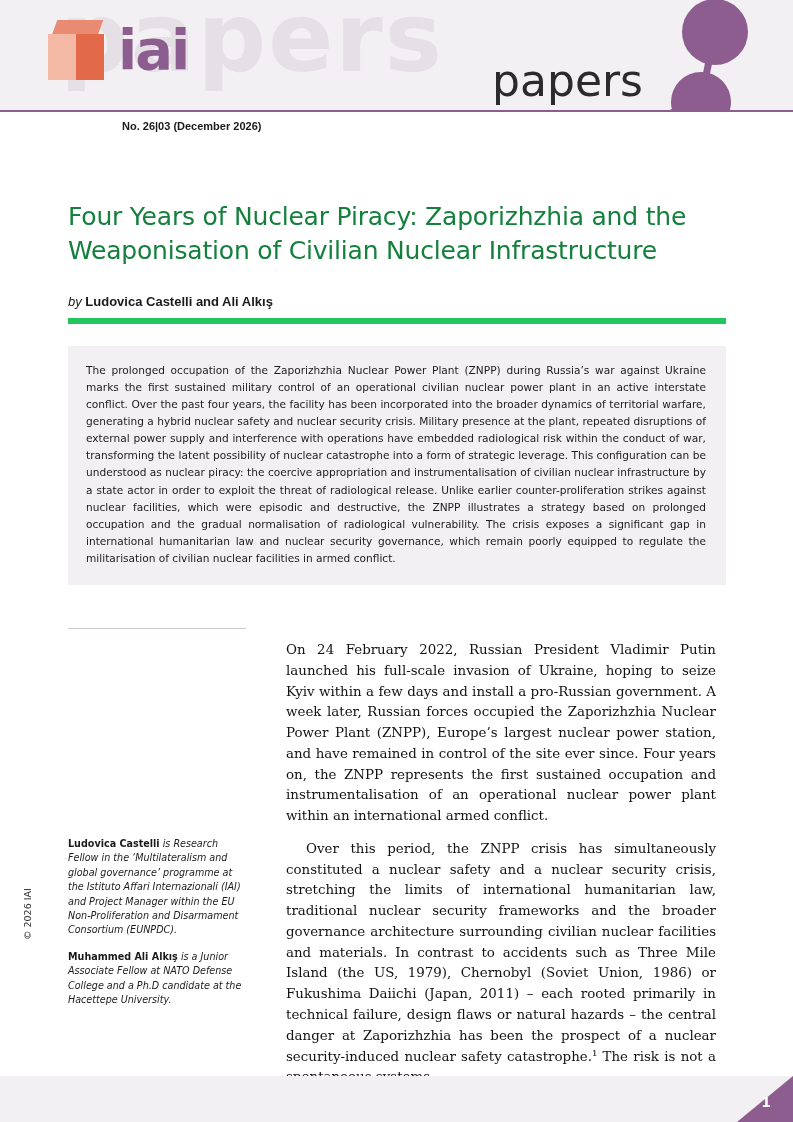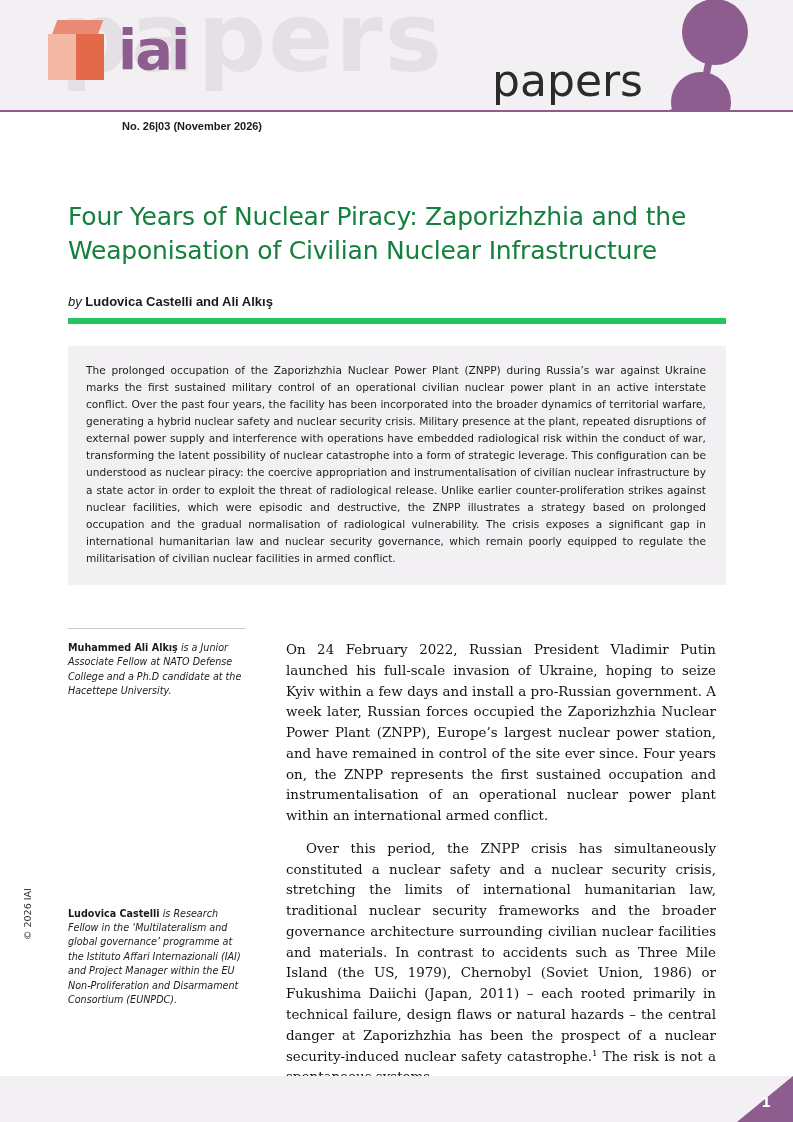--- a/index.html
+++ b/index.html
@@ -205,40 +205,40 @@
   <svg class="molecule" viewBox="0 0 210 200">
     <line x1="128" y1="110" x2="60" y2="140" stroke="#8c5d8e" stroke-width="7"></line>
     <line x1="128" y1="110" x2="185" y2="165" stroke="#8c5d8e" stroke-width="7"></line>
     <line x1="128" y1="110" x2="142" y2="42" stroke="#8c5d8e" stroke-width="7"></line>
     <circle cx="142" cy="42" r="33" fill="#8c5d8e"></circle>
     <circle cx="128" cy="112" r="30" fill="#8c5d8e"></circle>
     <circle cx="58" cy="142" r="22" fill="#8c5d8e"></circle>
     <circle cx="186" cy="168" r="19" fill="#8c5d8e"></circle>
   </svg>
 </div>
-<div class="issue-line">No. 26|03 (November 2026)</div>
+<div class="issue-line">No. 26|03 (December 2026)</div>
 
 <div class="title-block">
   <div class="doc-title">Four Years of Nuclear Piracy: Zaporizhzhia and the Weaponisation of Civilian Nuclear Infrastructure</div>
   <div class="byline">
     <span class="by">by </span><span class="names">Ludovica Castelli and Ali Alkış</span>
   </div>
 </div>
 
 <div class="abstract">The prolonged occupation of the Zaporizhzhia Nuclear Power Plant (ZNPP) during Russia’s war against Ukraine marks the first sustained military control of an operational civilian nuclear power plant in an active interstate conflict. Over the past four years, the facility has been incorporated into the broader dynamics of territorial warfare, generating a hybrid nuclear safety and nuclear security crisis. Military presence at the plant, repeated disruptions of external power supply and interference with operations have embedded radiological risk within the conduct of war, transforming the latent possibility of nuclear catastrophe into a form of strategic leverage. This configuration can be understood as nuclear piracy: the coercive appropriation and instrumentalisation of civilian nuclear infrastructure by a state actor in order to exploit the threat of radiological release. Unlike earlier counter-proliferation strikes against nuclear facilities, which were episodic and destructive, the ZNPP illustrates a strategy based on prolonged occupation and the gradual normalisation of radiological vulnerability. The crisis exposes a significant gap in international humanitarian law and nuclear security governance, which remain poorly equipped to regulate the militarisation of civilian nuclear facilities in armed conflict.</div>
 
 <div class="body-area">
 
   <div class="col-left">
     <div class="rule"></div>
+    <div class="bio first">
+      <b>Ludovica Castelli</b><span> is Research Fellow in the ‘Multilateralism and global governance’ programme at the Istituto Affari Internazionali (IAI) and Project Manager within the EU Non-Proliferation and Disarmament Consortium (EUNPDC).</span>
+    </div>
     <div class="bio second">
       <b>Muhammed Ali Alkış</b><span> is a Junior Associate Fellow at NATO Defense College and a Ph.D candidate at the Hacettepe University.</span>
-    </div>
-    <div class="bio first">
-      <b>Ludovica Castelli</b><span> is Research Fellow in the ‘Multilateralism and global governance’ programme at the Istituto Affari Internazionali (IAI) and Project Manager within the EU Non-Proliferation and Disarmament Consortium (EUNPDC).</span>
     </div>
   </div>
 
   <div class="col-right">
     <p>On 24 February 2022, Russian President Vladimir Putin launched his full-scale invasion of Ukraine, hoping to seize Kyiv within a few days and install a pro-Russian government. A week later, Russian forces occupied the Zaporizhzhia Nuclear Power Plant (ZNPP), Europe’s largest nuclear power station, and have remained in control of the site ever since. Four years on, the ZNPP represents the first sustained occupation and instrumentalisation of an operational nuclear power plant within an international armed conflict.</p>
     <p>Over this period, the ZNPP crisis has simultaneously constituted a nuclear safety and a nuclear security crisis, stretching the limits of international humanitarian law, traditional nuclear security frameworks and the broader governance architecture surrounding civilian nuclear facilities and materials. In contrast to accidents such as Three Mile Island (the US, 1979), Chernobyl (Soviet Union, 1986) or Fukushima Daiichi (Japan, 2011) – each rooted primarily in technical failure, design flaws or natural hazards – the central danger at Zaporizhzhia has been the prospect of a nuclear security-induced nuclear safety catastrophe.¹ The risk is not a spontaneous systems</p>
     <div class="fn-rule"></div>
     <div class="footnote">
       <sup>1</sup>
       <span>While nuclear safety and nuclear security converge in the case of this specific</span>

